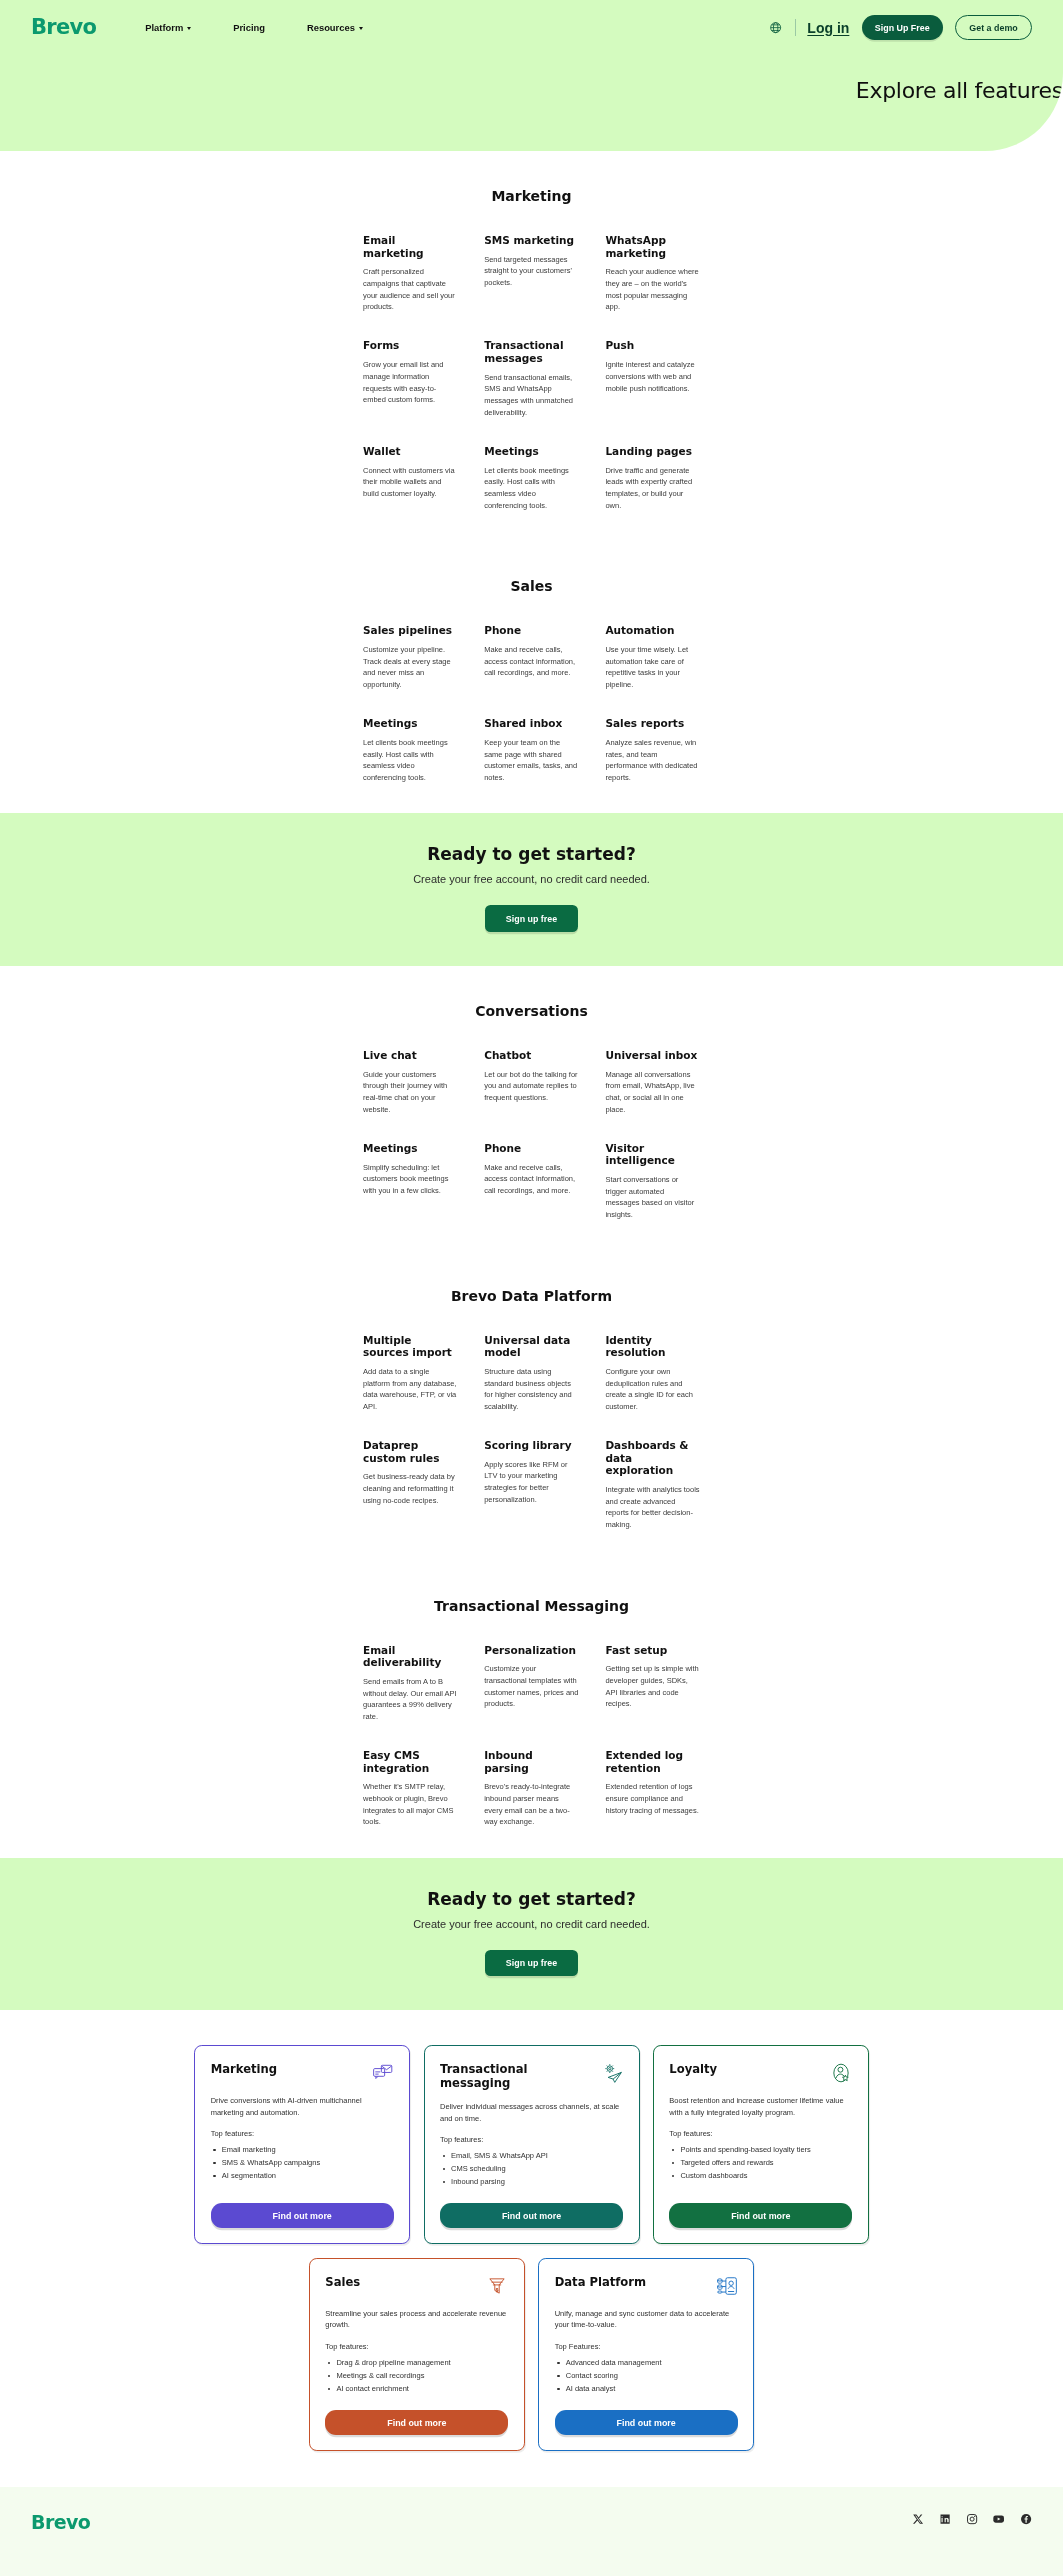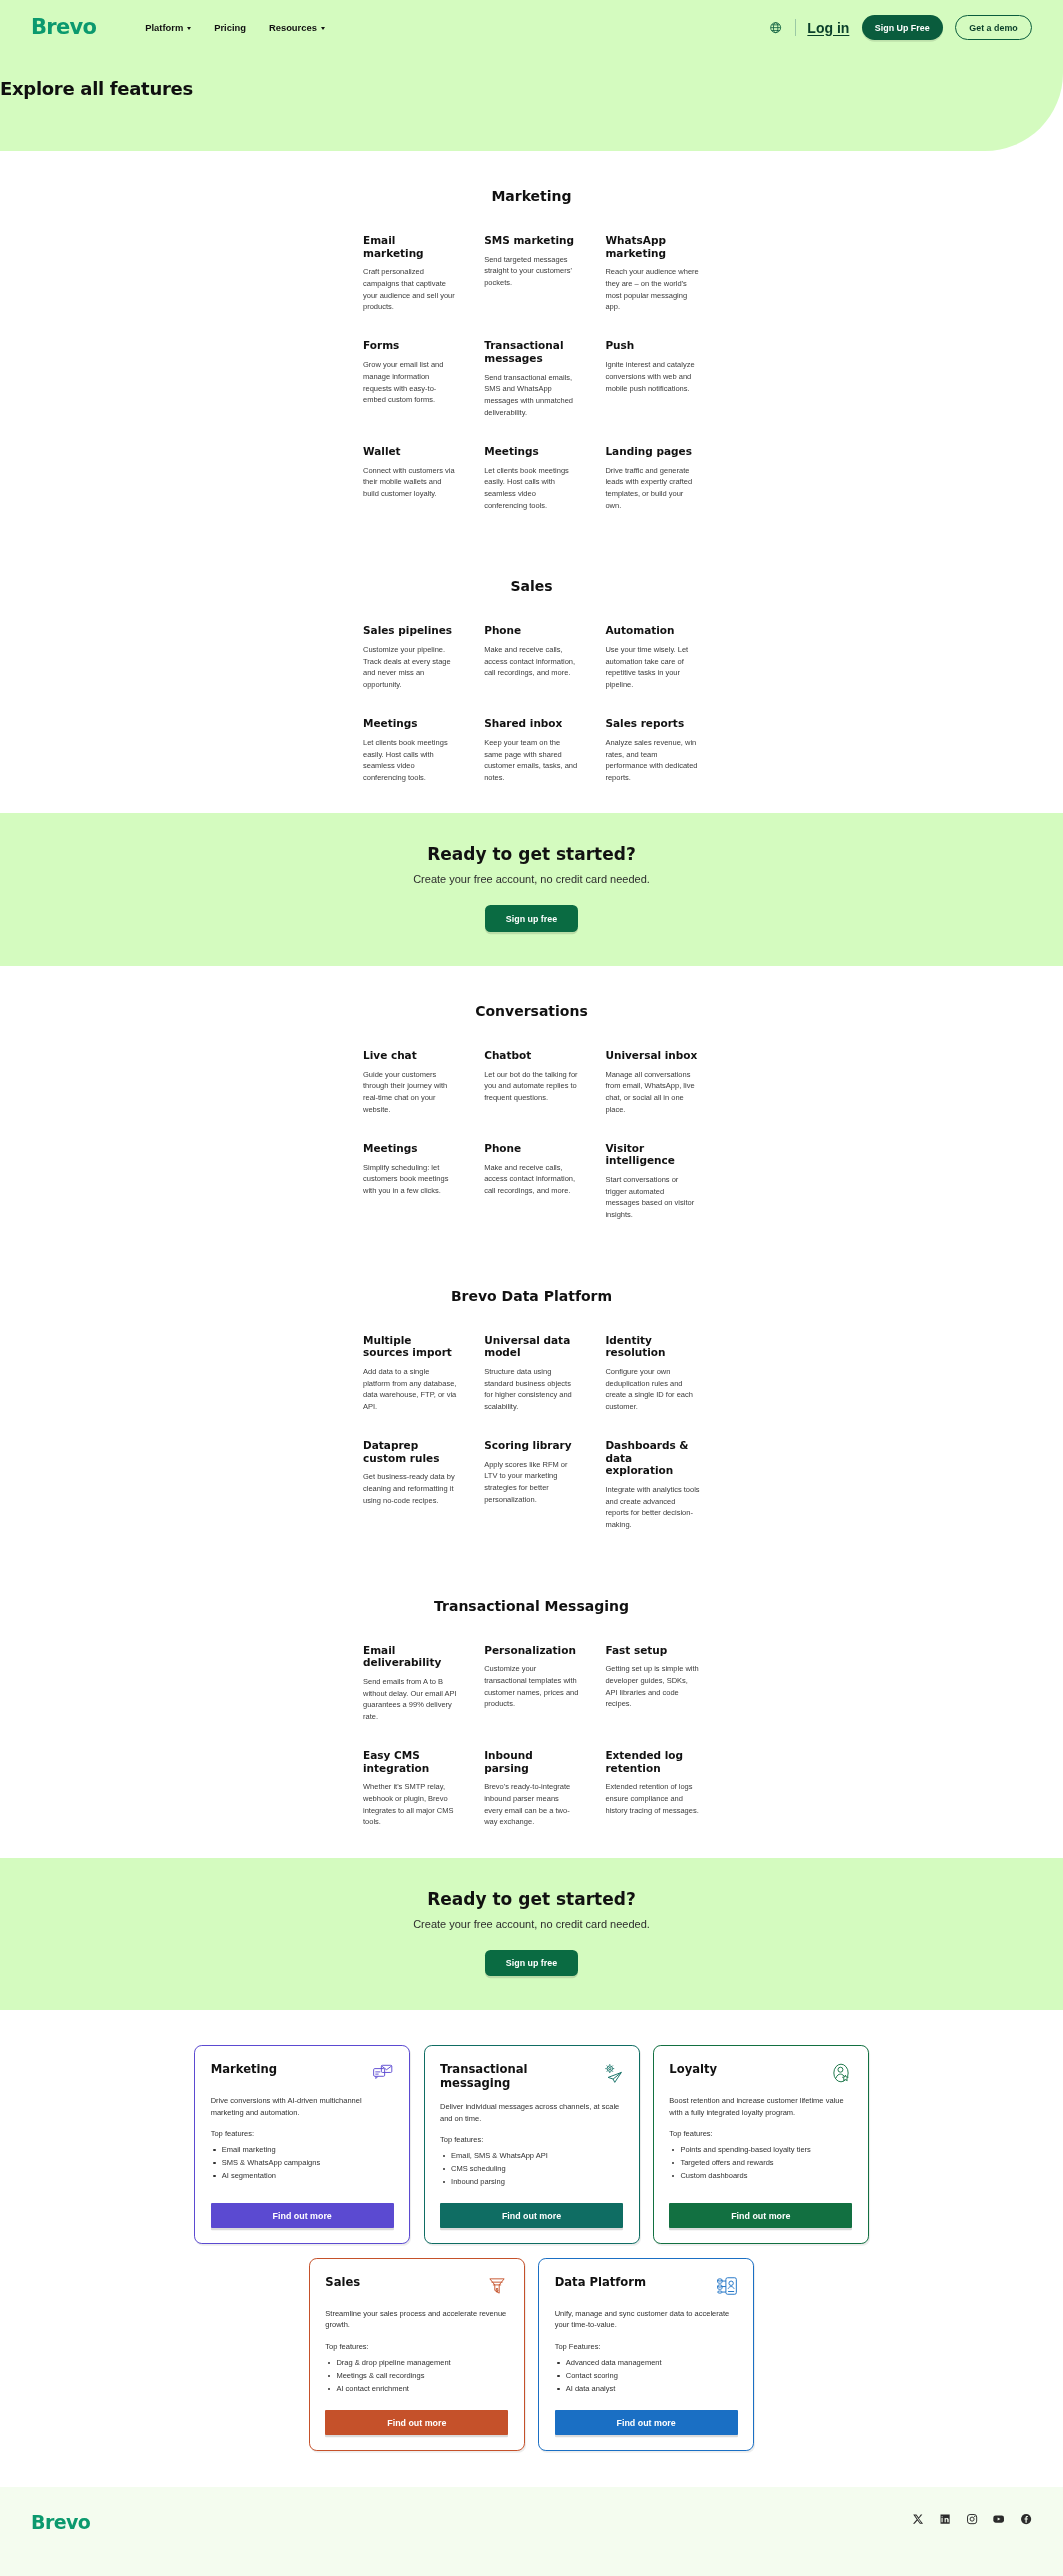--- a/index.html
+++ b/index.html
@@ -31,21 +31,21 @@
   }
   .logo{
     font-family:"DejaVu Sans", sans-serif;
     font-weight:700;
     font-size:21px;
     letter-spacing:-0.7px;
     color:#0b996e;
     line-height:1;
   }
   .nav{
-    display:flex;align-items:flex-end;gap:23px;
+    display:flex;align-items:flex-end;gap:42px;
     margin-left:49px;
   }
   .nav-item{
     display:flex;align-items:center;gap:3.9px;
     font-size:9.4px;font-weight:700;color:#111;
     cursor:pointer;
   }
   .chev{
     width:0;height:0;
     border-left:2.8px solid transparent;
@@ -72,23 +72,23 @@
     border:none;cursor:pointer;
     box-shadow:0 1.7px 0 rgba(0,0,0,.10);
   }
   .btn-demo{
     background:transparent;color:#0a3f2a;
     font-size:8.9px;font-weight:600;
     padding:6.6px 13.3px;border-radius:553px;
     border:0.9px solid #0a5c3d;cursor:pointer;
   }
   .hero-title{
-    text-align:left;
-    font-family:"DejaVu Sans", sans-serif;
-    font-size:18px;font-weight:700;
+    text-align:right;
+    font-family:"DejaVu Sans", sans-serif;
+    font-size:22px;font-weight:400;
     letter-spacing:-0.3px;
     color:#0f0f0f;
     padding-top:23px;
   }
 
   
   .section{max-width:731px;margin:0 auto;padding:0 31px;}
   .section-title{
     text-align:center;
     font-size:14px;font-weight:700;
@@ -168,21 +168,21 @@
   .card li{
     font-size:7.5px;line-height:1.75;color:#313131;
     padding-left:8.9px;position:relative;
   }
   .card li:before{
     content:"";position:absolute;left:0.6px;top:5.5px;
     width:2.2px;height:2.2px;border-radius:50%;background:#313131;
   }
   .card-btn{
     margin-top:auto;
-    border:none;border-radius:1px;
+    border:none;border-radius:11px;
     color:#fff;font-size:8.9px;font-weight:700;
     padding:7.8px 0;width:100%;cursor:pointer;
     box-shadow:0 2.2px 0 rgba(0,0,0,.14);
   }
 
   
   .footer{
     background:#f4fcef;
     padding:25.5px 31px 22px;
   }

